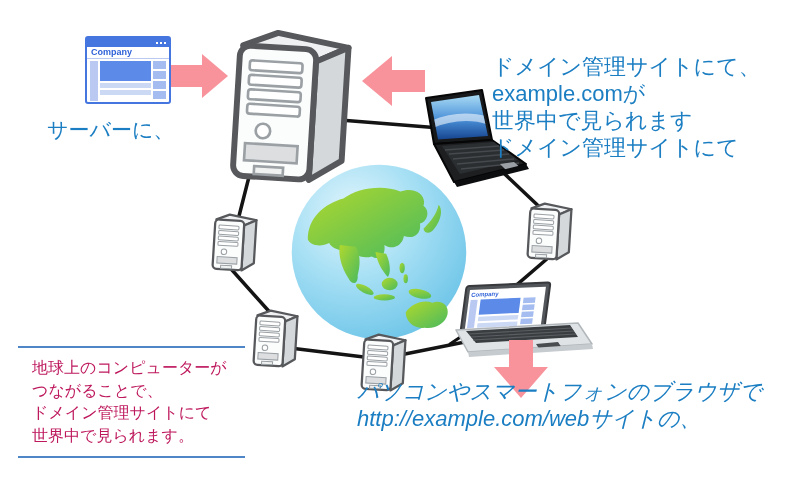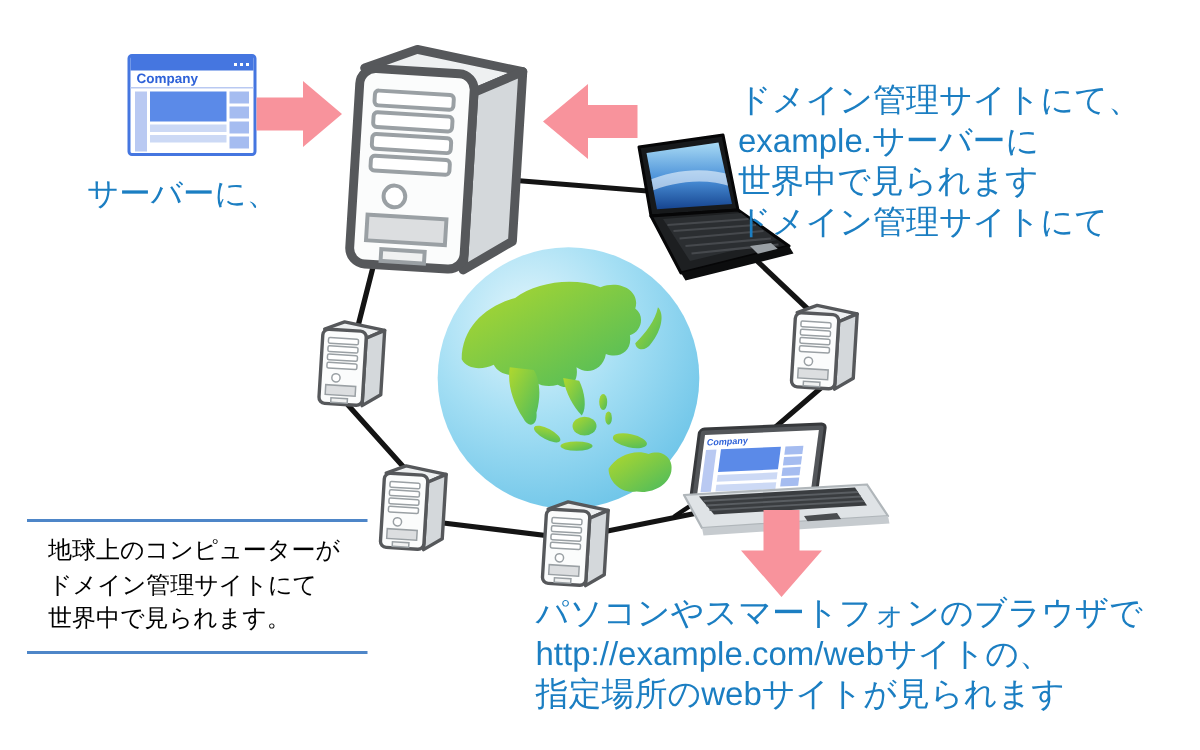--- a/index.html
+++ b/index.html
@@ -12,25 +12,25 @@
   .abs { position:absolute; }
   svg { display:block; overflow:visible; }
 
   
   .note { position:absolute; white-space:nowrap; }
   .note.blue { color:#1b7ec2; font-size:22px; line-height:27px; }
   .note.blue.small { font-size:21px; }
   #network-note {
     left:18px; top:346px; width:227px;
     border-top:2px solid #4e86c8; border-bottom:2px solid #4e86c8;
-    padding:9px 14px; color:#000000; font-size:16px; line-height:22.5px;
+    padding:9px 14px; color:#be185d; font-size:16px; line-height:22.5px;
   }
   #dns-note   { left:492px; top:17px;margin-top:36px; }
-  #upload-note{ left:58px;  top:116px; }
-  #browse-note{ left:357px; top:395px; }
+  #upload-note{ left:47px;  top:116px; }
+  #browse-note{ left:357px; top:378px;font-style:italic; }
 
   
   #browser-icon { left:85px; top:36px; width:86px; height:68px;
     border:2px solid #4576e0; border-radius:3px; background:#fff; }
   .b-title { height:9px; background:#4576e0; display:flex; justify-content:flex-end;
     align-items:center; gap:2px; padding-right:3px; }
   .b-dot { width:2px; height:2px; background:#fff; }
   .b-brand { color:#2f62d8; font-weight:bold; font-size:9px; line-height:11px;
     padding-left:4px; border-bottom:1px solid #b9c9f2; }
   .b-cols { display:flex; gap:2px; padding:2px 3px 0 3px; }
@@ -212,34 +212,34 @@
   </svg>
   <svg class="abs" style="left:362px;top:56px" width="63" height="50" viewBox="0 0 63 50">
     <polygon class="arrow" points="63,14 30,14 30,0 0,25 30,50 30,36 63,36"></polygon>
   </svg>
   <svg class="abs" style="left:494px;top:340px" width="54" height="58" viewBox="0 0 54 58">
     <polygon class="arrow" points="15,0 39,0 39,27 54,27 27,58 0,27 15,27"></polygon>
   </svg>
 
   <div id="dns-note" class="note blue">
     <div>ドメイン管理サイトにて、</div>
-    <div>example.サーバーに</div>
+    <div>example.comが</div>
     <div>世界中で見られます</div>
     <div>ドメイン管理サイトにて</div>
   </div>
 
   <div id="upload-note" class="note blue small">
     <div>サーバーに、</div>
   </div>
 
   <div id="network-note" class="note">
     <div>地球上のコンピューターが</div>
+    <div>つながることで、</div>
     <div>ドメイン管理サイトにて</div>
     <div>世界中で見られます。</div>
   </div>
 
   <div id="browse-note" class="note blue">
     <div>パソコンやスマートフォンのブラウザで</div>
     <div>http://example.com/webサイトの、</div>
-    <div>指定場所のwebサイトが見られます</div>
   </div>
 
 </div>
 
 </body></html>

